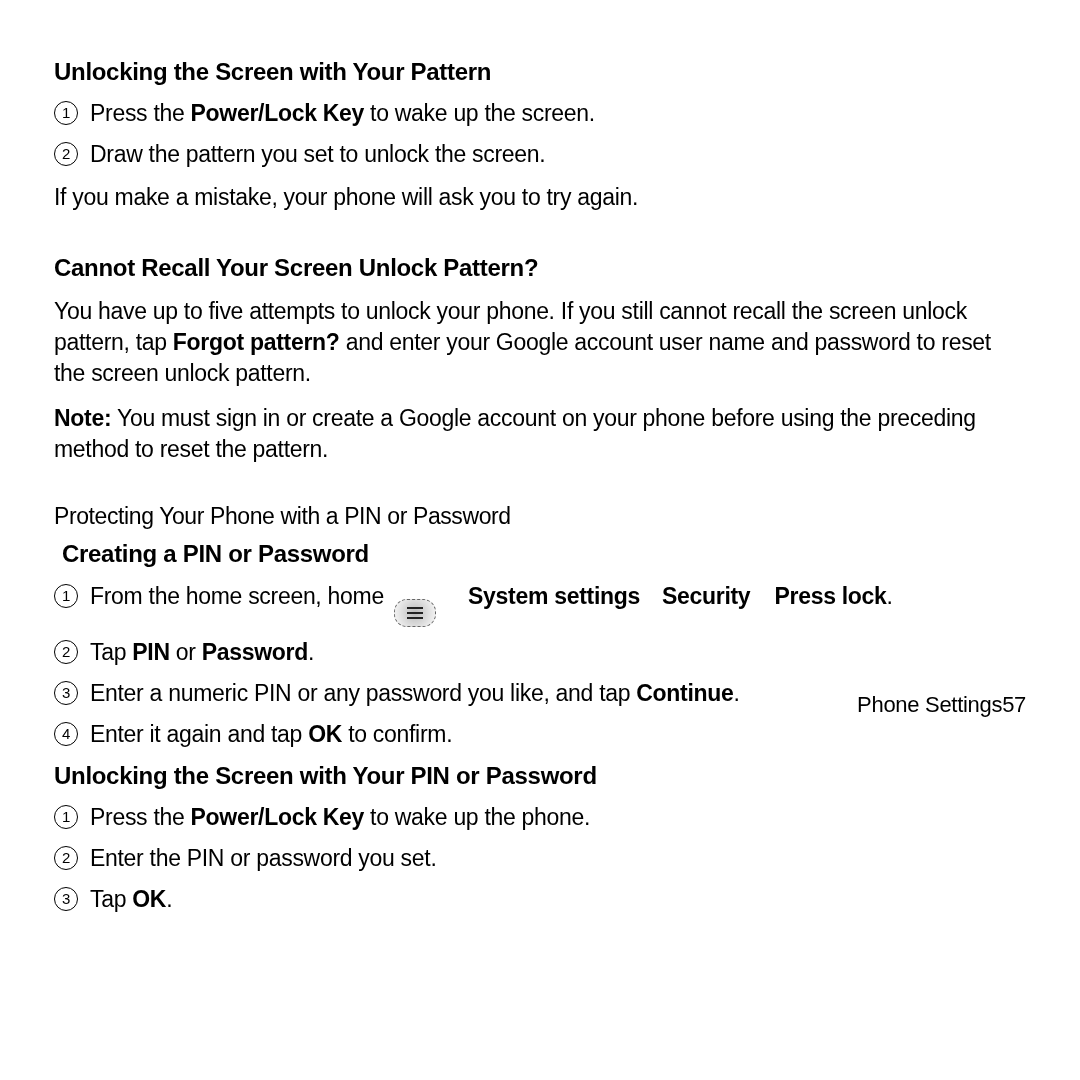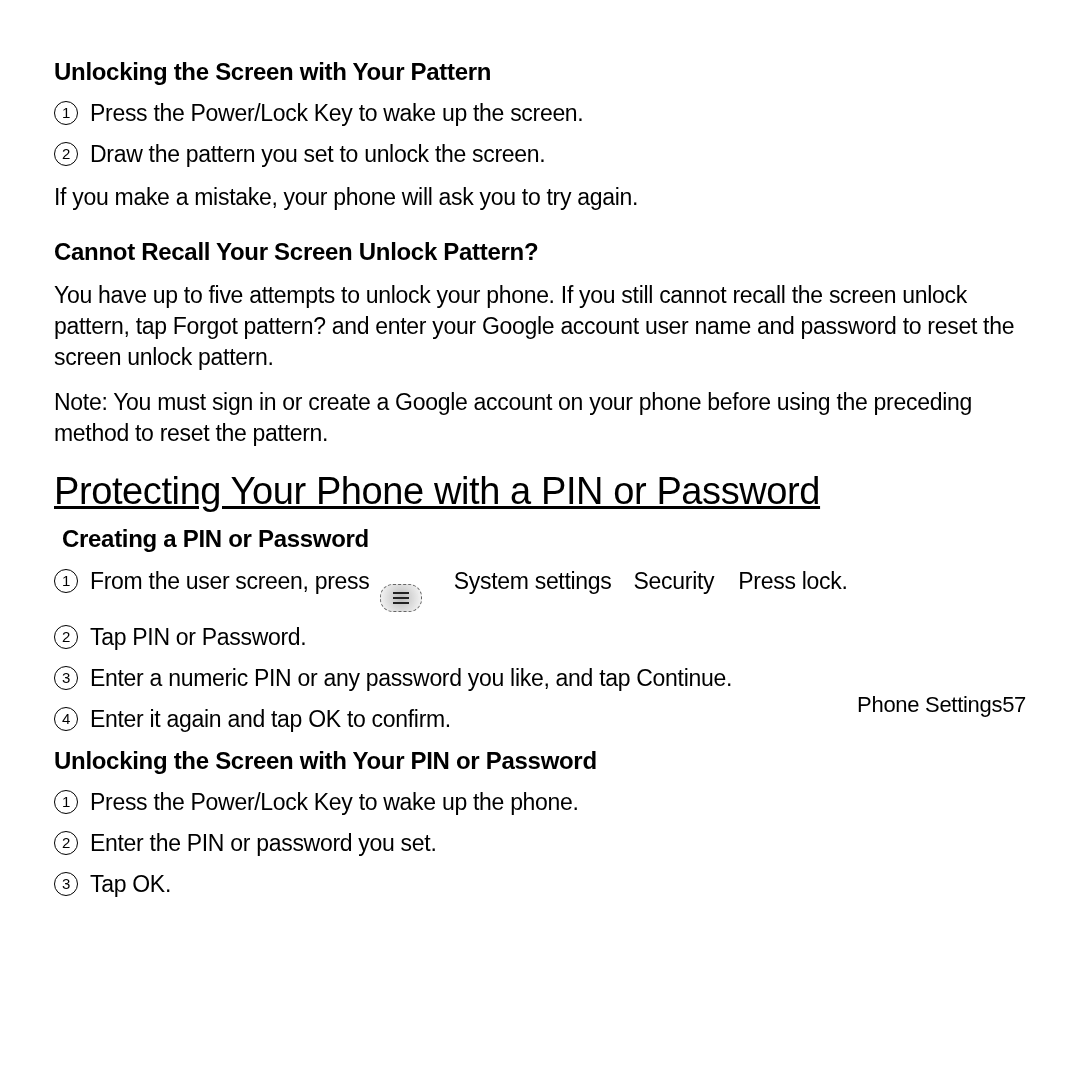--- a/index.html
+++ b/index.html
@@ -22,24 +22,23 @@
     position: relative;
   }
   .content { }
   .h-sub {
     font-weight: 700;
     font-size: 24px;
     margin: 0 0 10px 0;
   }
   .h-section {
     font-weight: 400;
-    font-size: 38px;
-    margin: 17px 0 6px 0;
+    font-size: 23px;
+    margin: 36px 0 6px 0;
     letter-spacing: -0.4px;
-    text-decoration: underline;
   }
   p { margin: 0; }
   .para { margin: 12px 0 14px 0; }
   ol.circled {
     list-style: none;
     margin: 0 0 10px 0;
     padding: 0;
     counter-reset: item;
   }
   ol.circled > li {
@@ -55,21 +54,21 @@
     top: 3px;
     width: 22px;
     height: 22px;
     border: 1.6px solid #000;
     border-radius: 50%;
     font-size: 15px;
     line-height: 22px;
     text-align: center;
     font-family: Arial, sans-serif;
   }
-  .b { font-weight: 400; }
+  .b { font-weight: 700; }
   .menu-icon {
     display: inline-flex;
     align-items: center;
     justify-content: center;
     vertical-align: -5px;
     width: 40px;
     height: 26px;
     border: 1px dashed #666;
     border-radius: 13px;
     background: radial-gradient(circle at center, #bbb 0%, #eee 80%);
@@ -110,34 +109,34 @@
     <ol class="circled">
       <li>
         <span>Press the </span><span class="b">Power/Lock Key</span><span> to wake up the screen.</span>
       </li>
       <li>
         <span>Draw the pattern you set to unlock the screen.</span>
       </li>
     </ol>
     <p class="para">If you make a mistake, your phone will ask you to try again.</p>
 
-    <div class="h-sub" style="margin-top:22px;">Cannot Recall Your Screen Unlock Pattern?</div>
+    <div class="h-sub" style="margin-top:38px;">Cannot Recall Your Screen Unlock Pattern?</div>
     <p class="para">
       <span>You have up to five attempts to unlock your phone. If you still cannot recall the screen unlock pattern, tap </span><span class="b">Forgot pattern?</span><span> and enter your Google account user name and password to reset the screen unlock pattern.</span>
     </p>
     <p class="para">
       <span class="b">Note:</span><span> You must sign in or create a Google account on your phone before using the preceding method to reset the pattern.</span>
     </p>
 
     <div class="h-section">Protecting Your Phone with a PIN or Password</div>
 
     <div class="h-sub" style="margin-top:6px;margin-left:8px;">Creating a PIN or Password</div>
     <ol class="circled">
       <li>
-        <span>From the user screen, press</span>
+        <span>From the home screen, home</span>
         <span class="menu-icon">
             <span class="bars">
               <span></span>
               <span></span>
               <span></span>
             </span>
           </span>
         <span class="gap-wide"></span><span class="b">System settings</span><span class="gap-wide"></span><span class="b">Security</span><span class="gap-narrow"></span>
         <span class="b">Press lock</span><span>.</span>
       </li>

